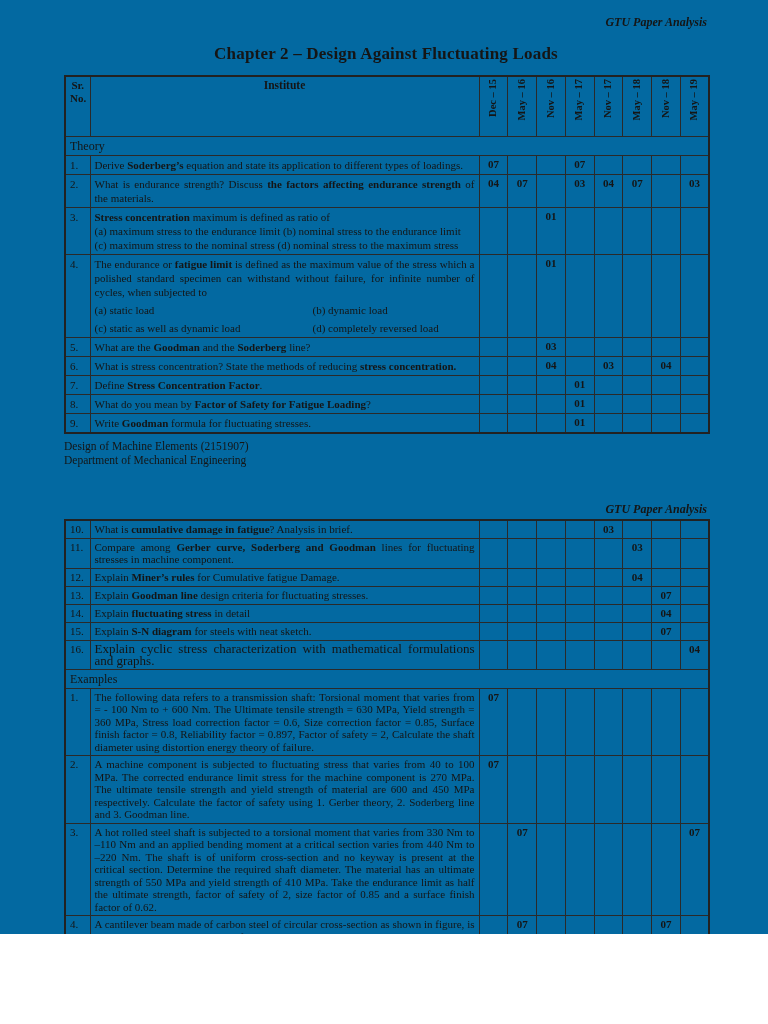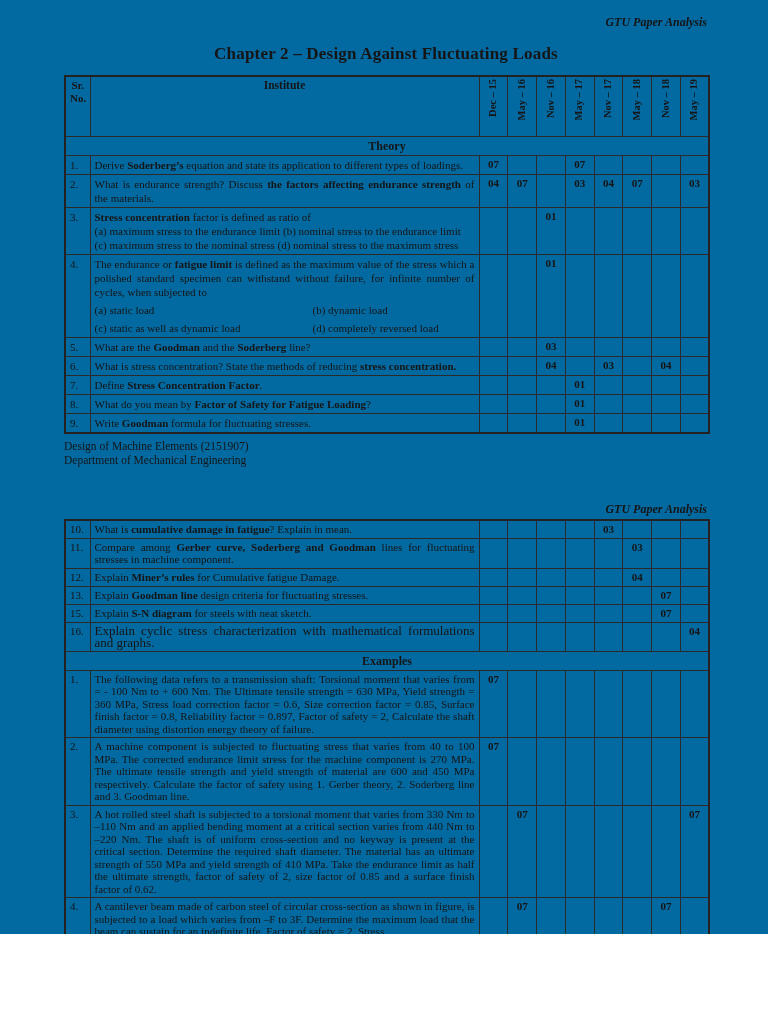--- a/index.html
+++ b/index.html
@@ -60,22 +60,22 @@
   .rot {
     display: inline-block;
     writing-mode: vertical-rl;
     transform: rotate(180deg);
     font-size: 10.5px;
     font-weight: bold;
     white-space: nowrap;
     line-height: 1;
   }
   td.sect {
-    text-align: center;
-    font-weight: bold;
+    text-align: left;
+    font-weight: normal;
     font-size: 12px;
     padding: 2px;
     line-height: 14px;
     margin-top: 8px;
   }
   td.sr { font-size: 11px; line-height: 14px; padding: 2px 1px 2px 3px; }
   td.qcell { font-size: 11px; line-height: 14px; }
   .t2 td.qcell, .t2 td.sr { line-height: 12.5px; }
   td.qcell .p { text-align: justify; }
   td.qcell .p.opt { text-align: left; margin-top: 4px; }
@@ -167,21 +167,21 @@
           <td class="mark"></td>
           <td class="mark">03</td>
           <td class="mark">04</td>
           <td class="mark">07</td>
           <td class="mark"></td>
           <td class="mark">03</td>
         </tr>
         <tr>
           <td class="sr">3.</td>
           <td class="qcell">
-            <div class="p"><span class="b">Stress concentration</span><span> factor is defined as ratio of</span></div>
+            <div class="p"><span class="b">Stress concentration</span><span> maximum is defined as ratio of</span></div>
             <div class="p"><span>(a) maximum stress to the endurance limit (b) nominal stress to the endurance limit</span></div>
             <div class="p"><span>(c) maximum stress to the nominal stress (d) nominal stress to the maximum stress</span></div>
           </td>
           <td class="mark"></td>
           <td class="mark"></td>
           <td class="mark">01</td>
           <td class="mark"></td>
           <td class="mark"></td>
           <td class="mark"></td>
           <td class="mark"></td>
@@ -293,21 +293,21 @@
         <col class="col-m">
       <col class="col-m">
         <col class="col-m">
         <col class="col-m">
         <col class="col-m">
     </colgroup>
     <tbody id="t2-body">
         <tr>
           <td class="sr">10.</td>
           <td class="qcell">
-            <div class="p"><span>What is </span><span class="b">cumulative damage in fatigue</span><span>? Explain in mean.</span></div>
+            <div class="p"><span>What is </span><span class="b">cumulative damage in fatigue</span><span>? Analysis in brief.</span></div>
           </td>
           <td class="mark"></td>
           <td class="mark"></td>
           <td class="mark"></td>
           <td class="mark"></td>
           <td class="mark">03</td>
           <td class="mark"></td>
           <td class="mark"></td>
           <td class="mark"></td>
         </tr>
@@ -344,20 +344,34 @@
           <td class="qcell">
             <div class="p"><span>Explain </span><span class="b">Goodman line</span><span> design criteria for fluctuating stresses.</span></div>
           </td>
           <td class="mark"></td>
           <td class="mark"></td>
           <td class="mark"></td>
           <td class="mark"></td>
           <td class="mark"></td>
           <td class="mark"></td>
           <td class="mark">07</td>
+          <td class="mark"></td>
+        </tr>
+        <tr>
+          <td class="sr">14.</td>
+          <td class="qcell">
+            <div class="p"><span>Explain </span><span class="b">fluctuating stress</span><span> in detail</span></div>
+          </td>
+          <td class="mark"></td>
+          <td class="mark"></td>
+          <td class="mark"></td>
+          <td class="mark"></td>
+          <td class="mark"></td>
+          <td class="mark"></td>
+          <td class="mark">04</td>
           <td class="mark"></td>
         </tr>
         <tr>
           <td class="sr">15.</td>
           <td class="qcell">
             <div class="p"><span>Explain </span><span class="b">S-N diagram</span><span> for steels with neat sketch.</span></div>
           </td>
           <td class="mark"></td>
           <td class="mark"></td>
           <td class="mark"></td>

